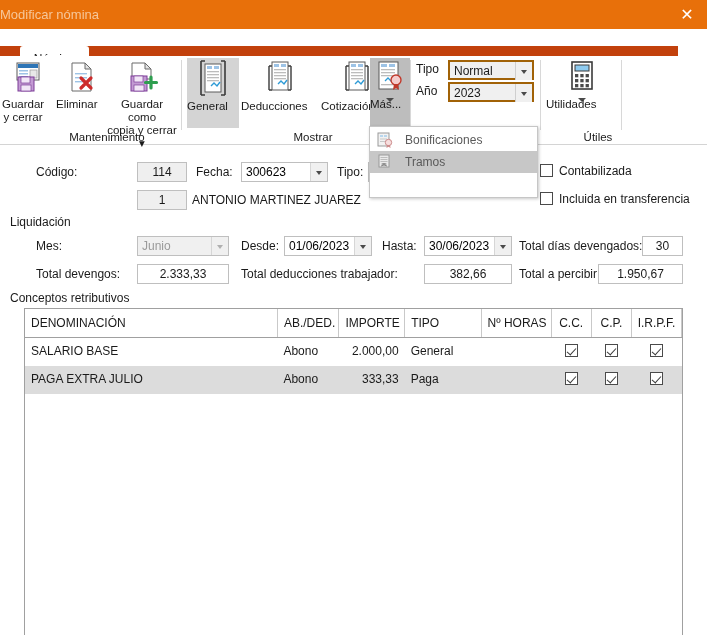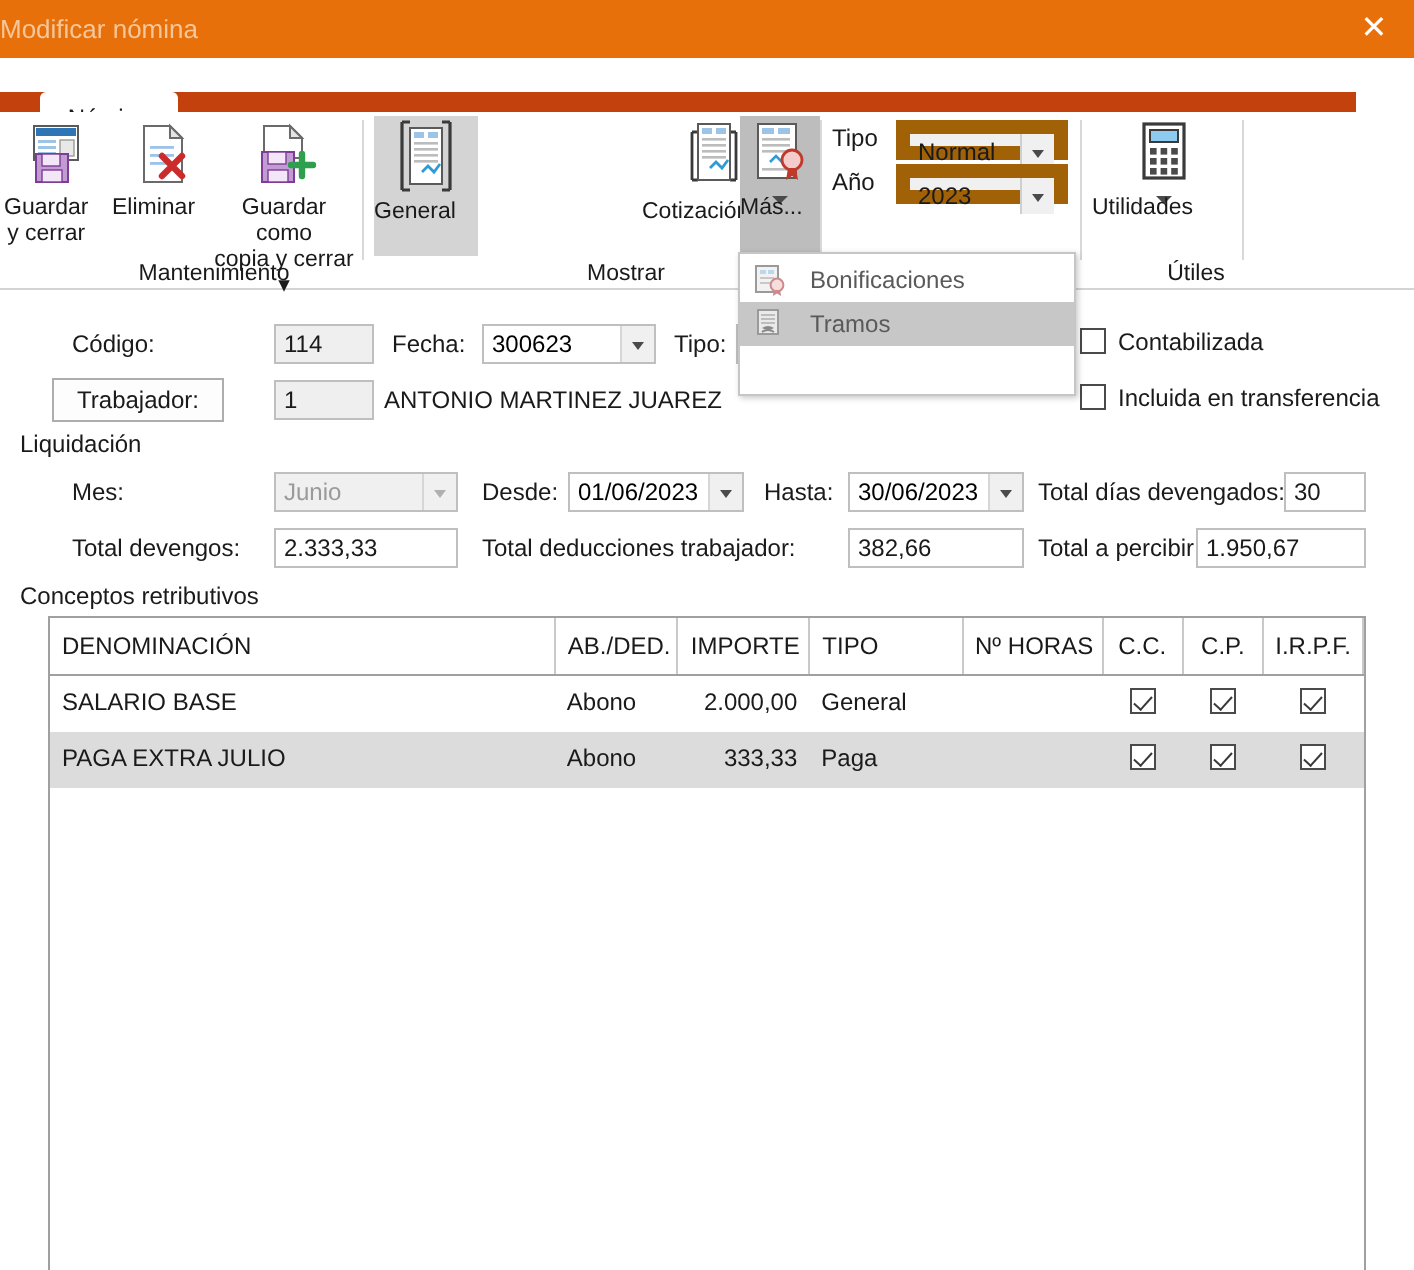--- a/index.html
+++ b/index.html
@@ -115,21 +115,21 @@
     height: 20px;
   }
   .rcombo-row .rlbl {
     position: absolute; left: 0; top: 2px;
     font-size: 12px; color: #1a1a1a;
   }
   .rcombo {
     position: absolute; left: 32px; top: 0;
     width: 86px; height: 20px;
     background: #f0f0f0;
-    border: 7px solid #a16207;
+    border: 2px solid #a16207;
     font-size: 12px;
     line-height: 18px;
     padding-left: 4px;
     color: #1a1a1a;
     cursor: pointer;
   }
   .rcombo .arrow {
     position: absolute; right: 0; top: 0;
     width: 17px; height: 18px;
     background: #f0f0f0;
@@ -176,21 +176,21 @@
     position: absolute;
     height: 20px;
     border: 1px solid #bfbfbf;
     background: #ffffff;
     font-size: 12px;
     line-height: 18px;
     padding: 0 4px;
     color: #1a1a1a;
   }
   .fld.gray { background: #efefef; }
-  .fld.num { text-align: left; }
+  .fld.num { text-align: center; }
   .combo {
     position: absolute;
     height: 20px;
     border: 1px solid #bfbfbf;
     background: #ffffff;
     font-size: 12px;
     line-height: 18px;
     padding: 0 20px 0 4px;
     color: #000000;
     cursor: pointer;
@@ -365,20 +365,37 @@
             <rect x="10" y="11" width="12" height="1.3" fill="#bcbcbc"></rect>
             <rect x="10" y="14" width="12" height="1.3" fill="#bcbcbc"></rect>
             <rect x="10" y="17" width="12" height="1.3" fill="#bcbcbc"></rect>
             <rect x="10" y="20" width="12" height="1.3" fill="#bcbcbc"></rect>
             <path d="M14 26 l3-3 3 3 3-4" stroke="#2e9bd6" stroke-width="1.4" fill="none"></path>
           </svg>
         </span>
         <span class="lbl">General</span>
       </div>
 
+      <div class="bigbtn" style="left:58px; width:78px;">
+        <span class="ico">
+          <svg width="32" height="36" viewBox="0 0 32 36">
+            <path d="M5 6 v24 M27 6 v24" stroke="#3a3a3a" stroke-width="1.4"></path>
+            <path d="M5 6 h3 M5 30 h3 M27 6 h-3 M27 30 h-3" stroke="#3a3a3a" stroke-width="1.4"></path>
+            <rect x="8" y="2" width="16" height="28" fill="#ffffff" stroke="#5a5a5a" stroke-width="1"></rect>
+            <rect x="10" y="4" width="5" height="3" fill="#9dc3e6"></rect>
+            <rect x="17" y="4" width="5" height="3" fill="#9dc3e6"></rect>
+            <rect x="10" y="9" width="12" height="1.3" fill="#bcbcbc"></rect>
+            <rect x="10" y="12" width="12" height="1.3" fill="#bcbcbc"></rect>
+            <rect x="10" y="15" width="12" height="1.3" fill="#bcbcbc"></rect>
+            <rect x="10" y="18" width="12" height="1.3" fill="#bcbcbc"></rect>
+            <path d="M14 24 l3-3 3 3 3-4" stroke="#2e9bd6" stroke-width="1.4" fill="none"></path>
+          </svg>
+        </span>
+        <span class="lbl">Deducciones</span>
+      </div>
 
       <div class="bigbtn" style="left:138px; width:72px;">
         <span class="ico">
           <svg width="32" height="36" viewBox="0 0 32 36">
             <path d="M5 6 v24 M27 6 v24" stroke="#3a3a3a" stroke-width="1.4"></path>
             <path d="M5 6 h3 M5 30 h3 M27 6 h-3 M27 30 h-3" stroke="#3a3a3a" stroke-width="1.4"></path>
             <rect x="8" y="2" width="16" height="28" fill="#ffffff" stroke="#5a5a5a" stroke-width="1"></rect>
             <rect x="10" y="4" width="5" height="3" fill="#9dc3e6"></rect>
             <rect x="17" y="4" width="5" height="3" fill="#9dc3e6"></rect>
             <rect x="10" y="9" width="12" height="1.3" fill="#bcbcbc"></rect>
@@ -501,21 +518,20 @@
 
     <div class="lbl" style="left:337px; top:20px;">Tipo:</div>
     <div class="combo disabled" style="left:368px; top:17px; width:168px;">
       <span class="arrow"></span>
     </div>
 
     <div class="chkrow" style="left:540px; top:19px;">
       <span class="chkbox"></span><span>Contabilizada</span>
     </div>
 
-    <div class="btnbox" style="left:26px; top:44px; width:86px; height:22px; line-height:20px;">Trabajador:</div>
     <div class="fld gray num" style="left:137px; top:45px; width:50px;">1</div>
     <div class="lbl" style="left:192px; top:48px;">ANTONIO MARTINEZ JUAREZ</div>
 
     <div class="chkrow" style="left:540px; top:47px;">
       <span class="chkbox"></span><span>Incluida en transferencia</span>
     </div>
 
     <div class="lbl" style="left:10px; top:70px;">Liquidación</div>
 
     <div class="lbl" style="left:36px; top:94px;">Mes:</div>

